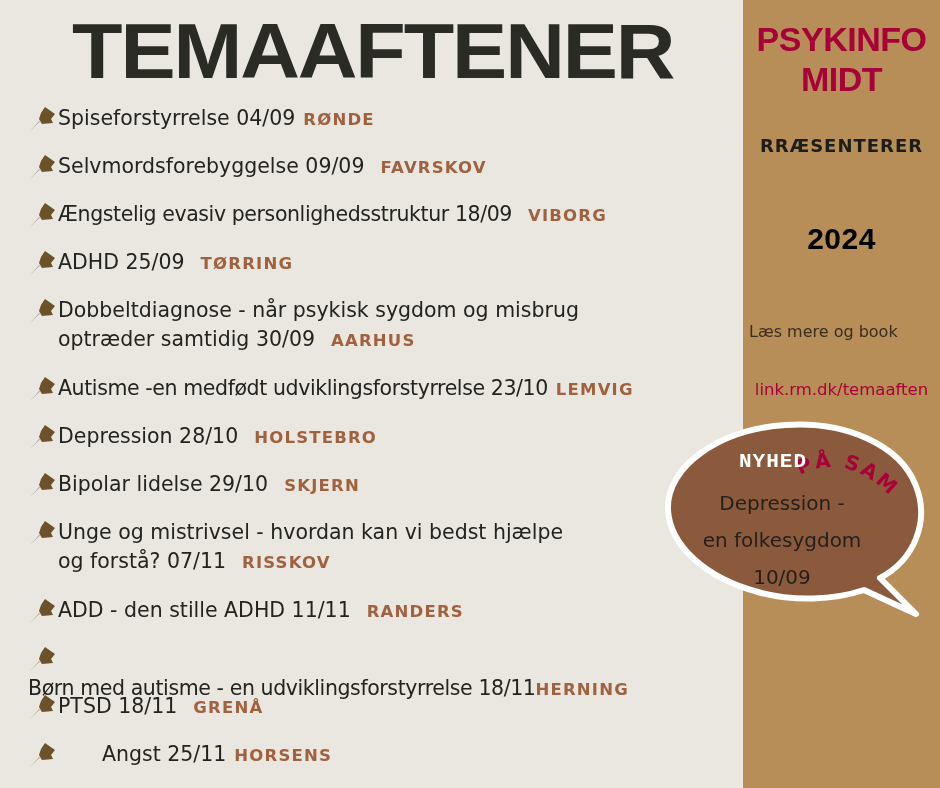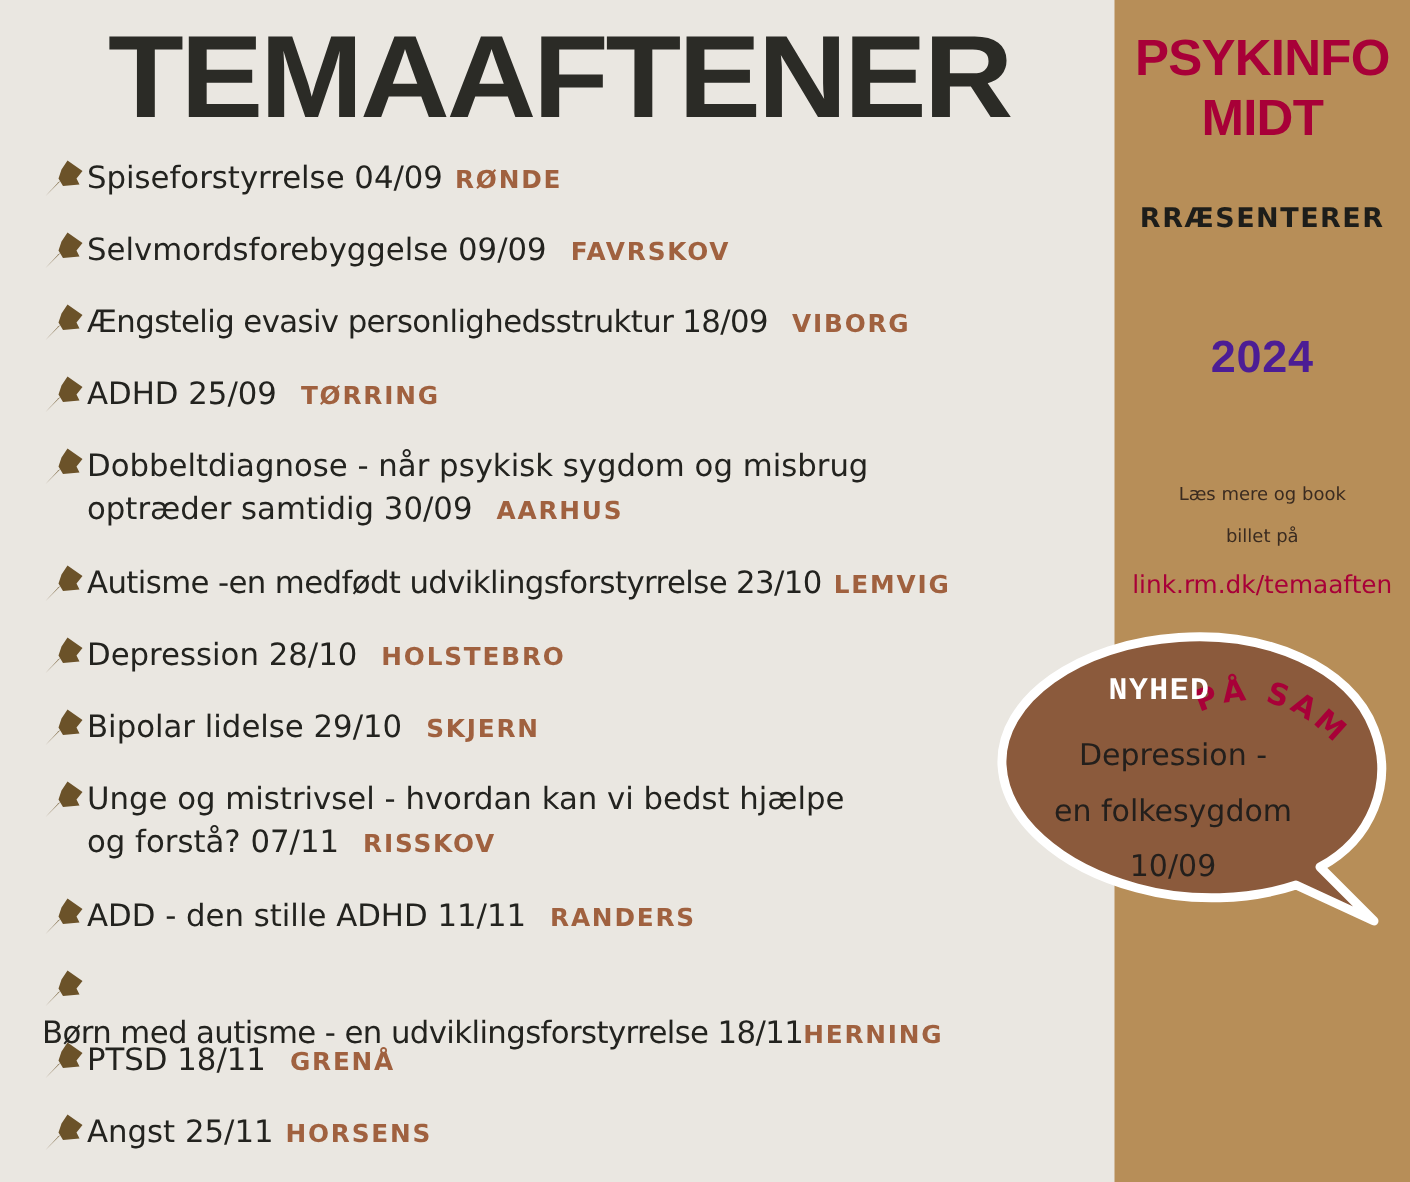--- a/index.html
+++ b/index.html
@@ -30,25 +30,25 @@
     position:absolute;left:0;width:197px;text-align:center;top:135px;
     color:#1d1d1a;font-size:18px;font-weight:bold;letter-spacing:1px;
     font-family:"DejaVu Sans", sans-serif;
   }
   #season1{
     position:absolute;left:0;width:197px;text-align:center;top:183px;
     color:#a80038;font-size:30px;font-weight:bold;letter-spacing:0.5px;
   }
   #season2{
     position:absolute;left:0;width:197px;text-align:center;top:222px;
-    color:#4c1d95;font-size:30px;font-weight:bold;letter-spacing:0.5px;
+    color:#000000;font-size:30px;font-weight:bold;letter-spacing:0.5px;
   }
   .sb-info{
-    position:absolute;left:6px;width:185px;text-align:center;
-    color:#3a2b20;font-size:12px;font-family:"DejaVu Sans", sans-serif;
+    position:absolute;left:6px;width:185px;text-align:left;
+    color:#3a2b20;font-size:16px;font-family:"DejaVu Sans", sans-serif;
   }
   #info1{top:322px;}
   #info2{top:350px;}
   #booklink{
     position:absolute;left:0;width:197px;text-align:center;top:380px;
     color:#a80038;font-size:16.5px;font-family:"DejaVu Sans", sans-serif;
   }
 
   
   #title{
@@ -101,21 +101,20 @@
 <body>
 
 <div id="poster">
 
   <div id="sidebar">
     <div class="sb-brand" id="brand1">PSYKINFO</div>
     <div class="sb-brand" id="brand2">MIDT</div>
     <div id="presenterer">RRÆSENTERER</div>
     <div id="season2">2024</div>
     <div class="sb-info" id="info1">Læs mere og book</div>
-    <div class="sb-info" id="info2">billet på</div>
     <div id="booklink">link.rm.dk/temaaften</div>
 
   </div>
 
   <div id="title">TEMAAFTENER</div>
 
   <div id="list">
 
     <div class="row" style="top:0px;">
       <span class="pin">
@@ -254,21 +253,21 @@
         <svg width="30" height="26" viewBox="0 0 30 26">
             <g fill="#6b5229">
               <path d="M17 1 L27 8 L23 13 L25 17 L14 18 L11 13 L13 7 Z"></path>
               <path d="M12.5 14.5 L2 25 L11 15.5 Z"></path>
             </g>
           </svg>
       </span>
       <span class="rowtext"><span>PTSD 18/11</span><span class="sp2"></span><span class="city">GRENÅ</span></span>
     </div>
 
-    <div class="row" style="top:636px;">
+    <div class="row" style="top:636px;gap:44px;">
       <span class="pin">
         <svg width="30" height="26" viewBox="0 0 30 26">
             <g fill="#6b5229">
               <path d="M17 1 L27 8 L23 13 L25 17 L14 18 L11 13 L13 7 Z"></path>
               <path d="M12.5 14.5 L2 25 L11 15.5 Z"></path>
             </g>
           </svg>
       </span>
       <span class="rowtext"><span> Angst 25/11</span><span class="sp"></span><span class="city">HORSENS</span></span>
     </div>

